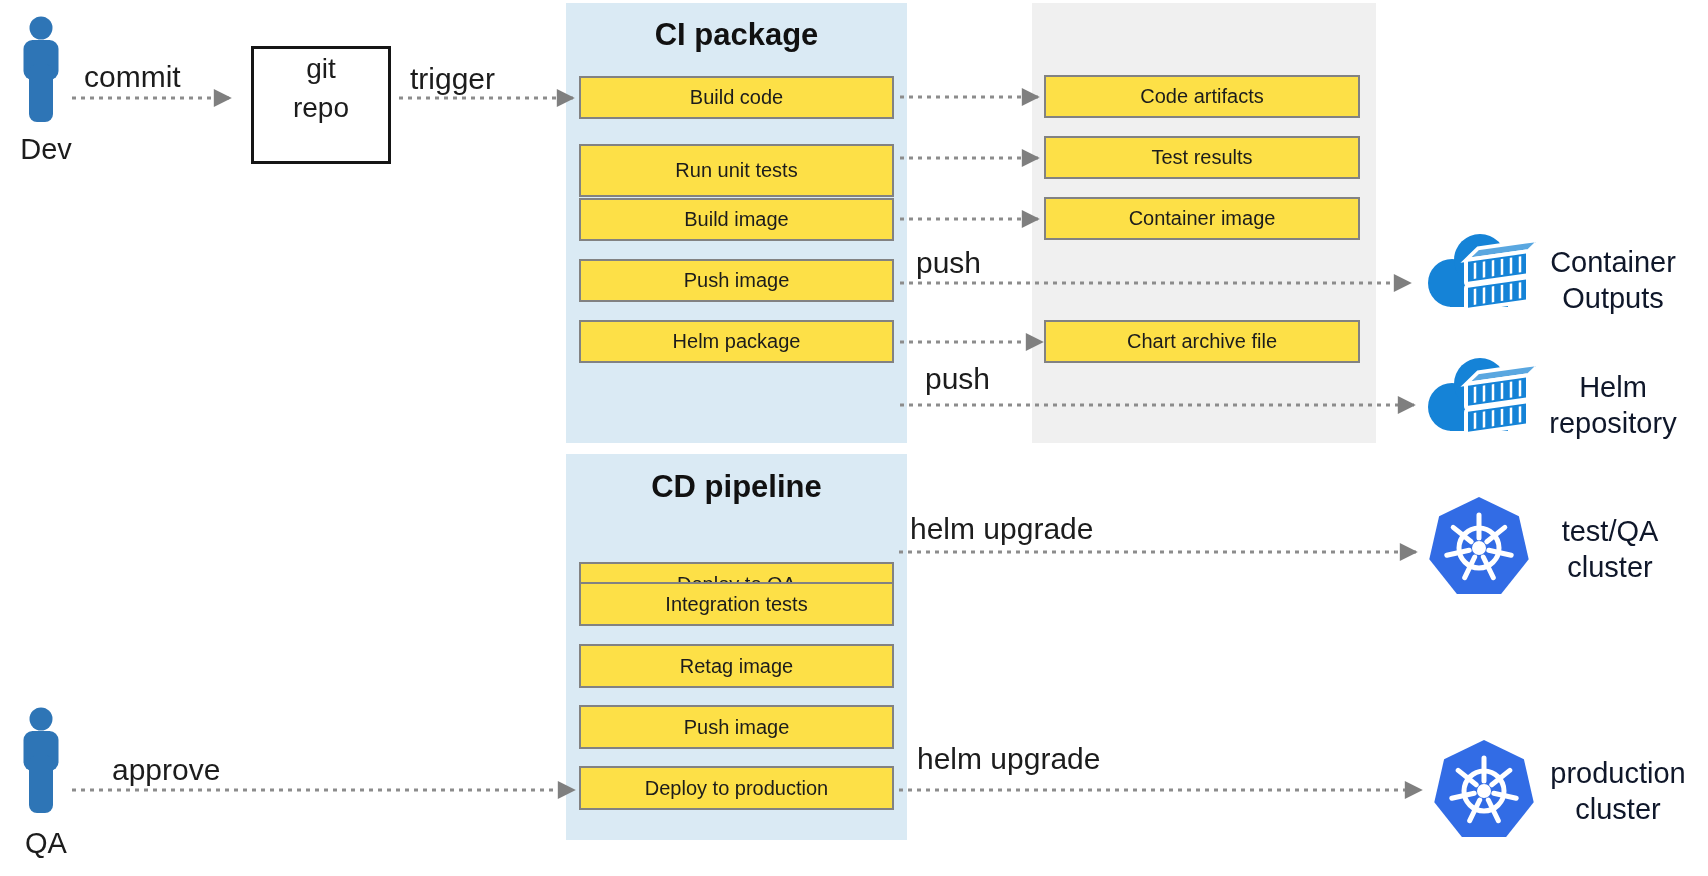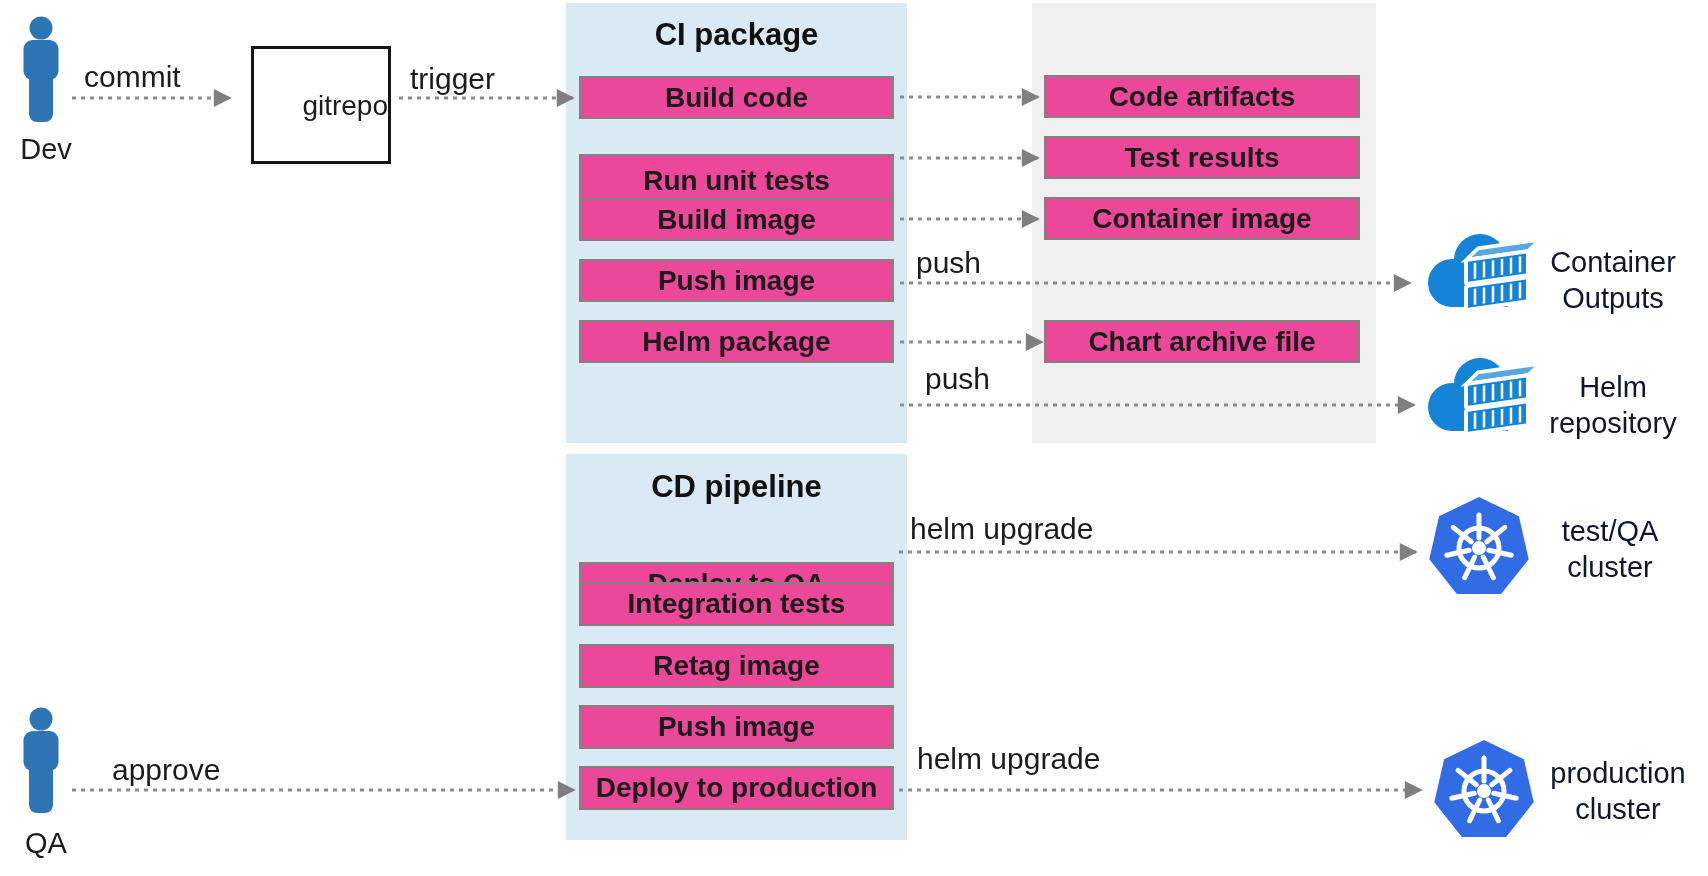--- a/index.html
+++ b/index.html
@@ -5,28 +5,28 @@
   html,body{margin:0;padding:0;background:#ffffff;}
   #canvas{
     position:relative;width:1708px;height:876px;background:#ffffff;
     font-family:"Liberation Sans", sans-serif;color:#1c1c1c;overflow:hidden;
   }
   .panel{position:absolute;}
   .panel.blue{background:#daeaf4;}
   .panel.gray{background:#f0f0f0;}
   .ptitle{position:absolute;text-align:center;font-weight:bold;font-size:31px;line-height:38px;color:#111;}
   .box{
-    position:absolute;background:#ec4899;border:2px solid #828282;
+    position:absolute;background:#fde047;border:2px solid #828282;
     display:flex;align-items:center;justify-content:center;
-    font-size:28px;color:#1c1c1c;box-sizing:border-box;font-weight:bold;
+    font-size:20px;color:#1c1c1c;box-sizing:border-box;
   }
   .gitbox{
     position:absolute;left:251px;top:46px;width:140px;height:118px;
     background:#ffffff;border:3px solid #151515;box-sizing:border-box;
-    display:flex;align-items:center;justify-content:flex-end;
+    display:flex;flex-direction:column;align-items:center;justify-content:flex-start;
     font-size:28px;line-height:39px;
   }
   .alabel{position:absolute;text-align:left;font-size:30px;color:#1c1c1c;white-space:nowrap;}
   .rlabel{position:absolute;text-align:center;font-size:29px;line-height:36px;color:#0f172a;}
   .person-label{position:absolute;text-align:center;font-size:29px;line-height:30px;color:#1c1c1c;}
   svg.abs{position:absolute;left:0;top:0;}
   .icon{position:absolute;}
 </style>
 </head>
 <body>
@@ -71,21 +71,21 @@
   <div class="person-label" style="left:14px;top:134px;width:64px;">Dev</div>
   <div class="alabel" style="left:84px;top:60px;width:120px;">commit</div>
 
   <div class="gitbox">
     <span>git</span>
     <span>repo</span>
   </div>
   <div class="alabel" style="left:410px;top:62px;width:120px;">trigger</div>
 
   <div class="box" style="left:579px;top:76px;width:315px;height:43px;">Build code</div>
-  <div class="box" style="left:579px;top:154px;width:315px;height:53px;">Run unit tests</div>
+  <div class="box" style="left:579px;top:144px;width:315px;height:53px;">Run unit tests</div>
   <div class="box" style="left:579px;top:198px;width:315px;height:43px;">Build image</div>
   <div class="box" style="left:579px;top:259px;width:315px;height:43px;">Push image</div>
   <div class="box" style="left:579px;top:320px;width:315px;height:43px;">Helm package</div>
 
   <div class="box" style="left:1044px;top:75px;width:316px;height:43px;">Code artifacts</div>
   <div class="box" style="left:1044px;top:136px;width:316px;height:43px;">Test results</div>
   <div class="box" style="left:1044px;top:197px;width:316px;height:43px;">Container image</div>
   <div class="box" style="left:1044px;top:320px;width:316px;height:43px;">Chart archive file</div>
 
   <div class="box" style="left:579px;top:521px;width:315px;height:44px;margin-top:41px;">Deploy to QA</div>

